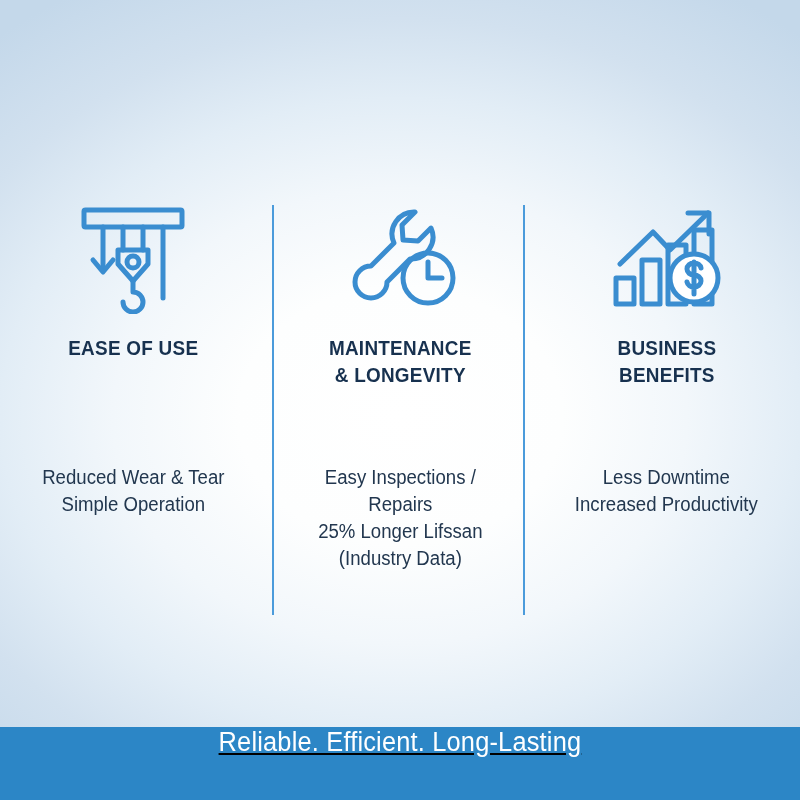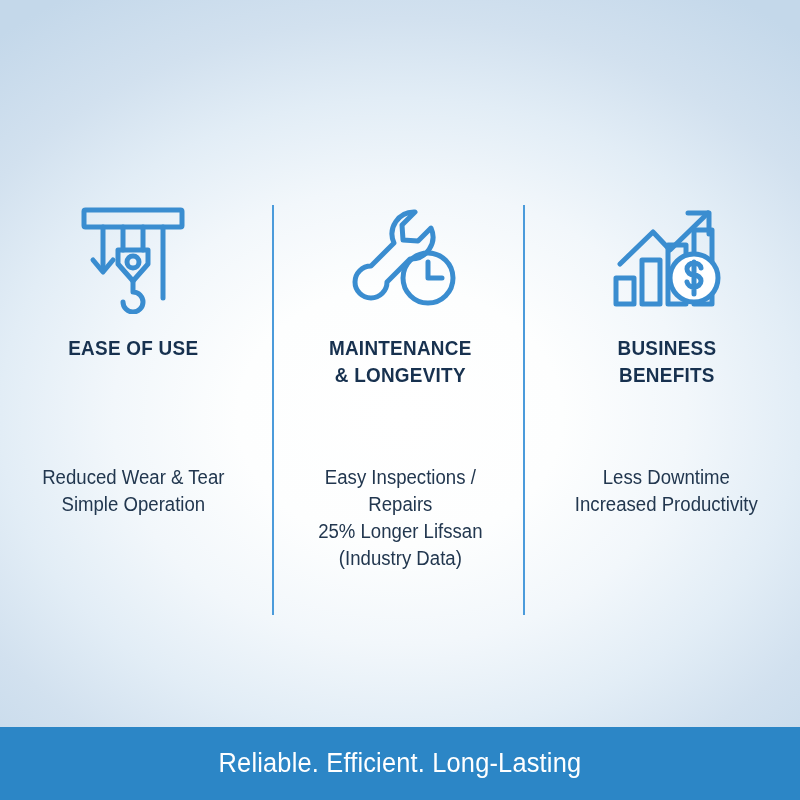--- a/index.html
+++ b/index.html
@@ -120,22 +120,23 @@
 
   
   #bottom-banner {
     position: absolute;
     left: 0;
     bottom: 0;
     width: 800px;
     height: 73px;
     background: #2c86c6;
     display: flex;
-    align-items: center;
+    align-items: flex-start;
     justify-content: center;
+    text-decoration: underline;
   }
   #banner-text {
     font-family: "Liberation Sans Narrow", "Liberation Sans", sans-serif;
     font-weight: normal;
     font-size: 27px;
     letter-spacing: 0.2px;
     color: #ffffff;
     transform: scaleX(0.94);
     white-space: nowrap;
   }

